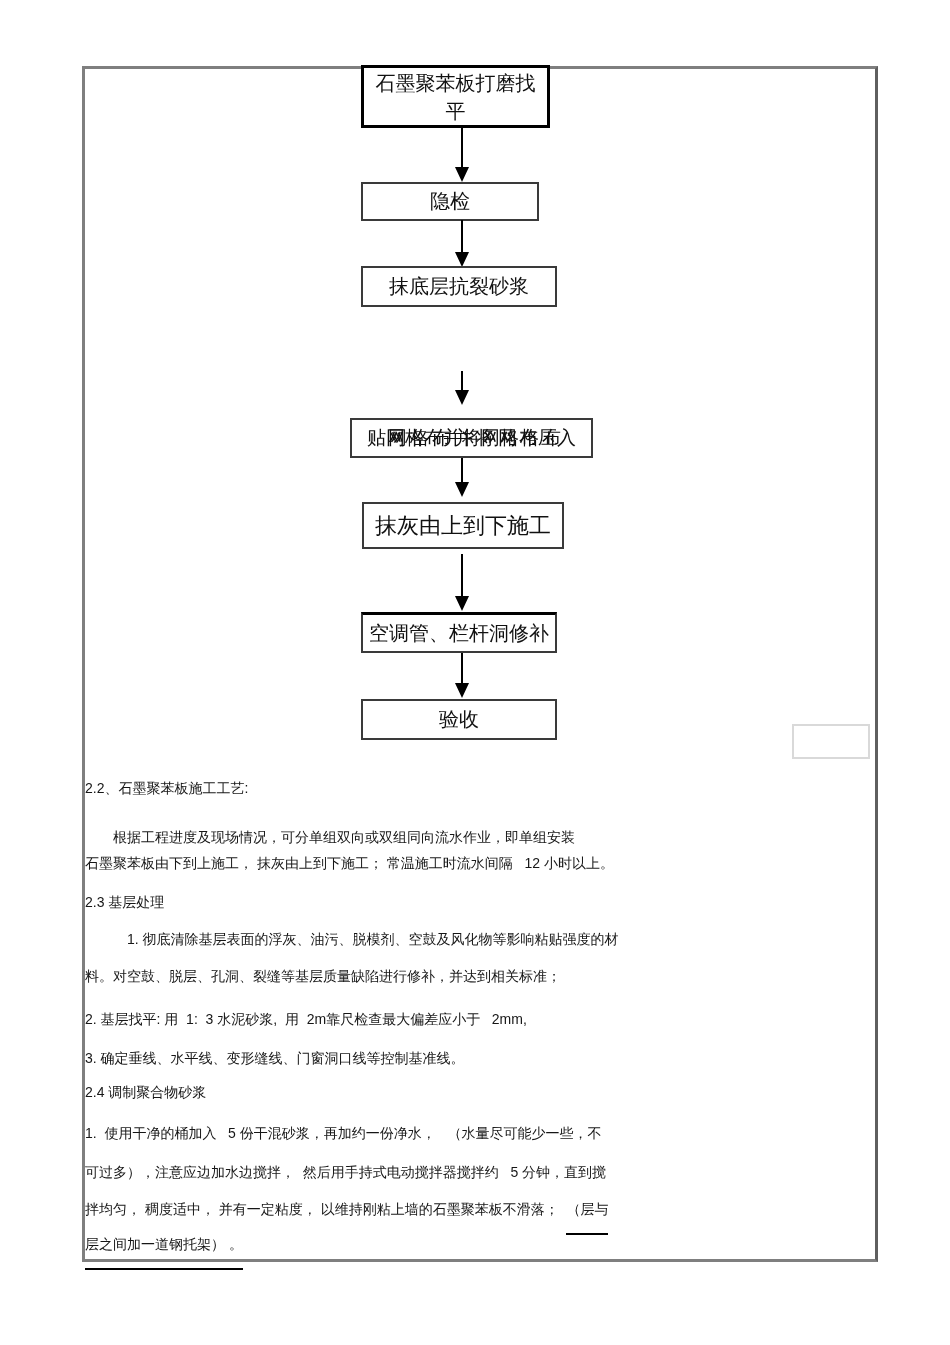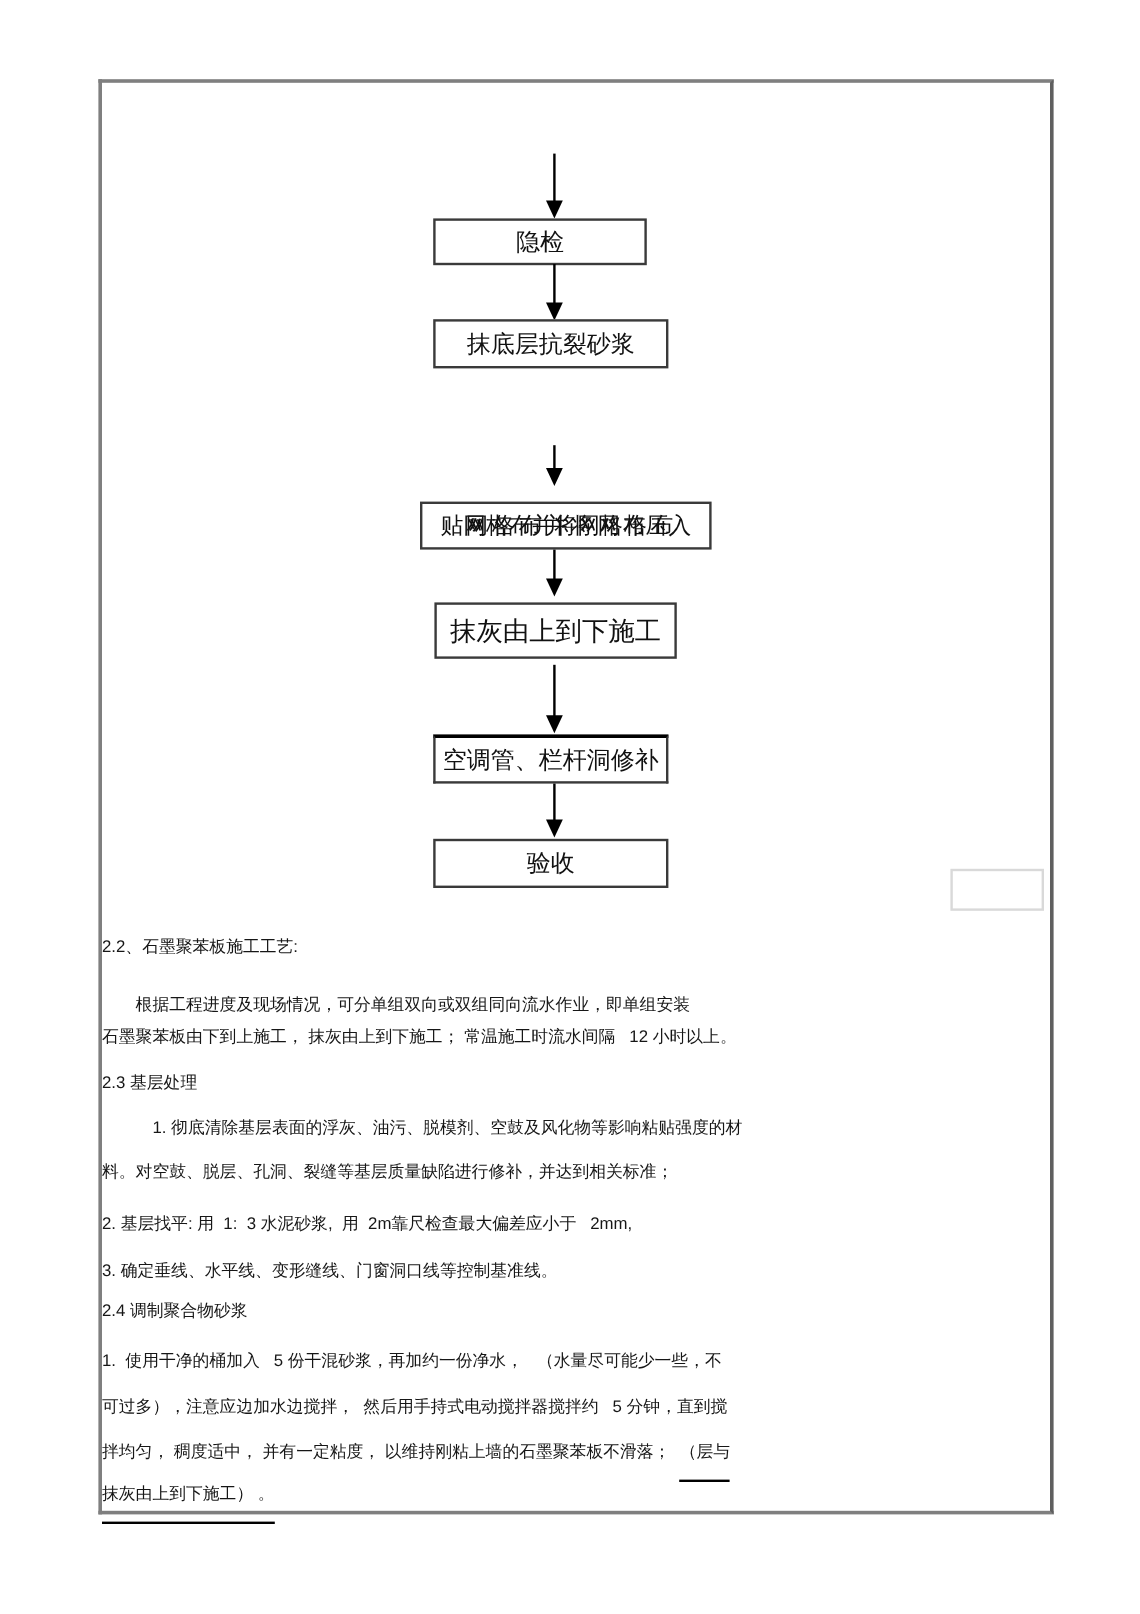--- a/index.html
+++ b/index.html
@@ -75,20 +75,23 @@
     padding-bottom:16px;
   }
 </style>
 </head>
 <body>
 
 <div class="screen">
 
   <div class="frame"></div>
 
+  <div class="fc-box thick" style="left:361px;top:65px;width:189px;height:63px;font-size:20px;line-height:28px;padding:0 11px;white-space:normal;">
+    <span>石墨聚苯板打磨找平</span>
+  </div>
 
   <div class="arrow" style="top:128px;height:54px;"></div>
 
   <div class="fc-box" style="left:361px;top:182px;width:178px;height:39px;">
     <span>隐检</span>
   </div>
 
   <div class="arrow" style="top:220px;height:47px;"></div>
 
   <div class="fc-box" style="left:361px;top:266px;width:196px;height:41px;">
@@ -129,15 +132,15 @@
   <div class="text-line" style="top:889px;">2.3 基层处理</div>
   <div class="text-line" style="top:926px;margin-left:42px;">1. 彻底清除基层表面的浮灰、油污、脱模剂、空鼓及风化物等影响粘贴强度的材</div>
   <div class="text-line" style="top:963px;">料。对空鼓、脱层、孔洞、裂缝等基层质量缺陷进行修补，并达到相关标准；</div>
   <div class="text-line" style="top:1006px;">2. 基层找平: 用  1:  3 水泥砂浆,  用  2m靠尺检查最大偏差应小于   2mm,</div>
   <div class="text-line" style="top:1045px;">3. 确定垂线、水平线、变形缝线、门窗洞口线等控制基准线。</div>
 
   <div class="text-line" style="top:1079px;">2.4 调制聚合物砂浆</div>
   <div class="text-line" style="top:1120px;">1.  使用干净的桶加入   5 份干混砂浆，再加约一份净水，   （水量尽可能少一些，不</div>
   <div class="text-line" style="top:1159px;">可过多），注意应边加水边搅拌，  然后用手持式电动搅拌器搅拌约   5 分钟，直到搅</div>
   <div class="text-line" style="top:1196px;"><span>拌均匀， 稠度适中， 并有一定粘度， 以维持刚粘上墙的石墨聚苯板不滑落；  </span><span class="u">（层与</span></div>
-  <div class="text-line" style="top:1231px;"><span class="u">抹灰由上到下施工） 。</span></div>
+  <div class="text-line" style="top:1231px;"><span class="u">层之间加一道钢托架） 。</span></div>
 
 </div>
 
 </body></html>

